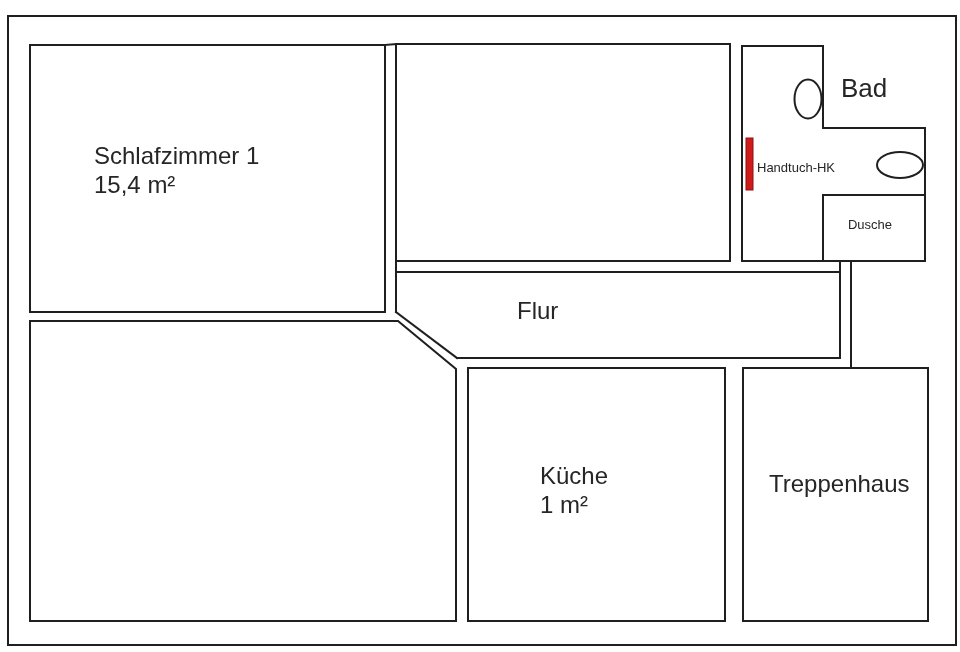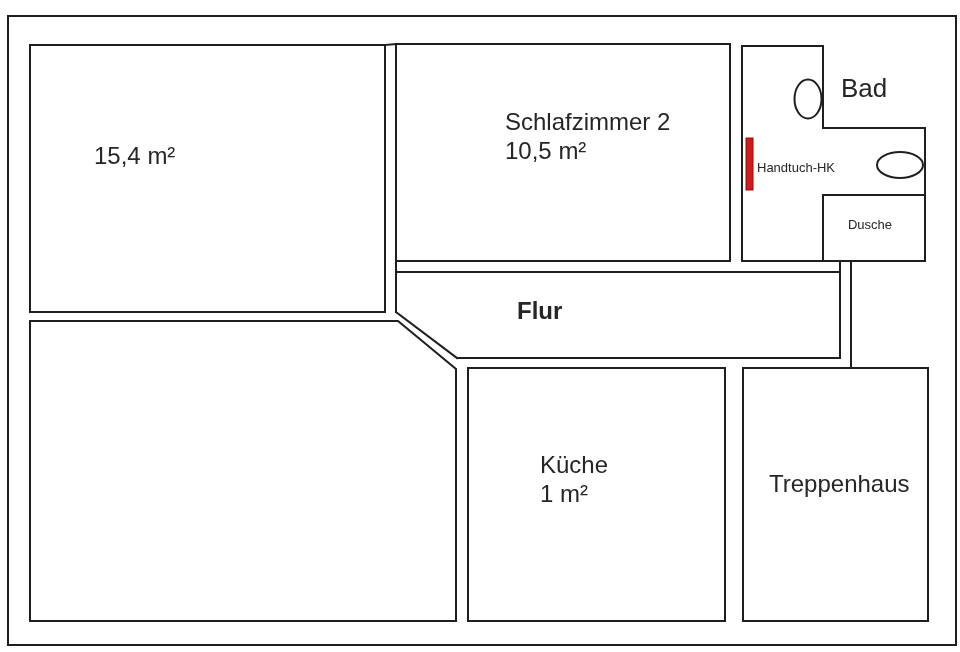--- a/index.html
+++ b/index.html
@@ -70,48 +70,45 @@
       <line x1="851" y1="262" x2="851" y2="368"></line>
 
       <ellipse cx="808" cy="99" rx="13.5" ry="19.5"></ellipse>
       <ellipse cx="900" cy="165" rx="23" ry="13"></ellipse>
     </g>
 
     <rect x="746" y="138" width="7" height="52" stroke-width="1" stroke="#8c1010" fill="#cf1b1b"></rect>
   </svg>
 
   <div class="label" style="left:94px; top:141px;">
+    <div>Schlafzimmer 1</div>
     <div>15,4 m²</div>
   </div>
 
-  <div class="label" style="left:505px; top:107px;">
-    <div>Schlafzimmer 2</div>
-    <div>10,5 m²</div>
-  </div>
 
   <div class="label bad-size" style="left:820px; top:74px;margin-left:21px;">
     <div>Bad</div>
   </div>
 
   <div class="label small" style="left:757px; top:160px;">
     <div>Handtuch-HK</div>
   </div>
 
   <div class="label small centered" style="left:823px; top:217px; width:94px;">
     <div>Dusche</div>
   </div>
 
-  <div class="label" style="left:517px; top:296px;font-weight:bold;">
+  <div class="label" style="left:517px; top:296px;">
     <div>Flur</div>
   </div>
 
   <div class="label" style="left:138px; top:462px;">
   </div>
 
-  <div class="label" style="left:540px; top:450px;">
+  <div class="label" style="left:540px; top:461px;">
     <div>Küche</div>
     <div>1 m²</div>
   </div>
 
   <div class="label" style="left:762px; top:469px;margin-left:7px;">
     <div>Treppenhaus</div>
   </div>
 
 </div>
 

